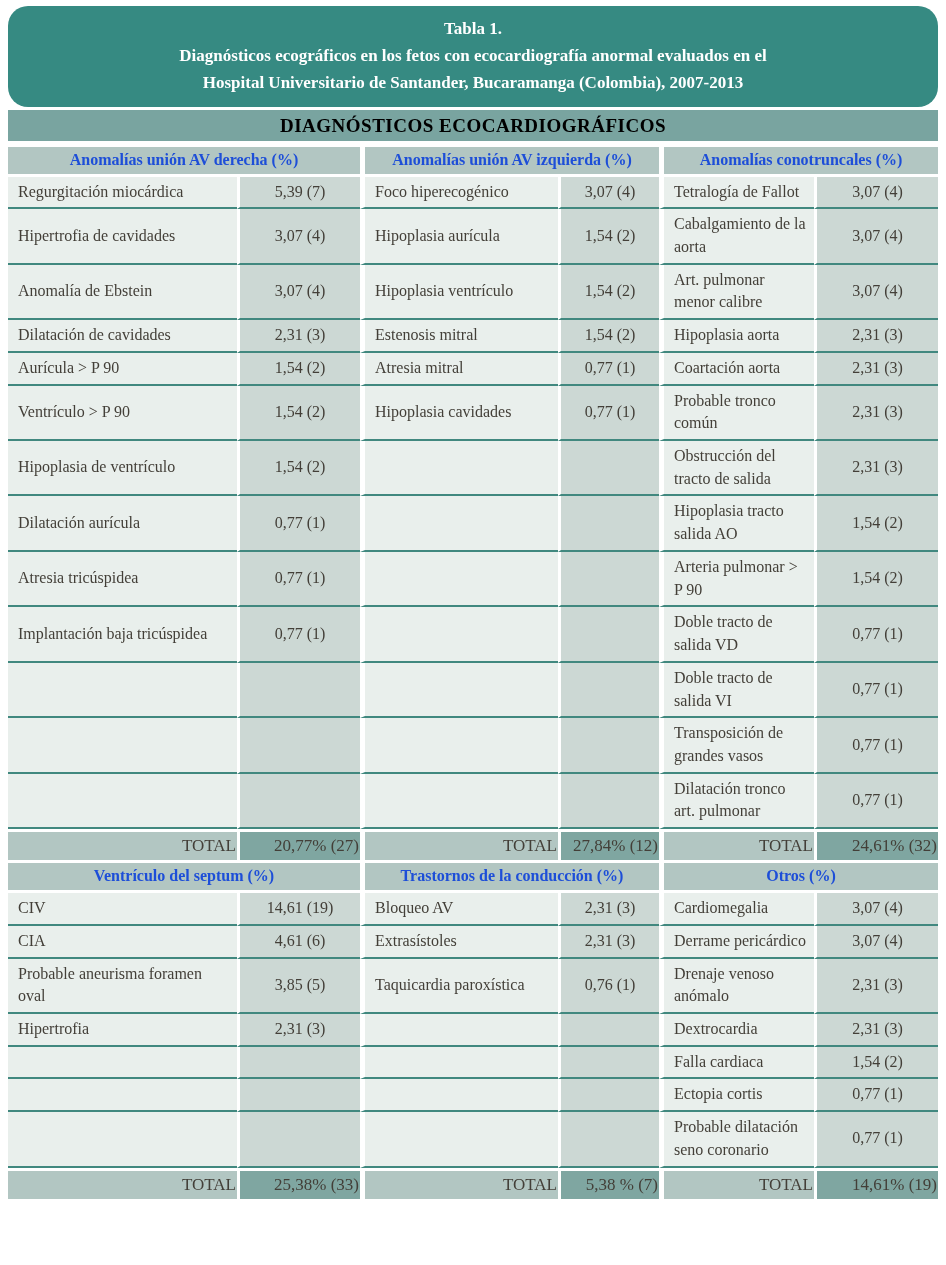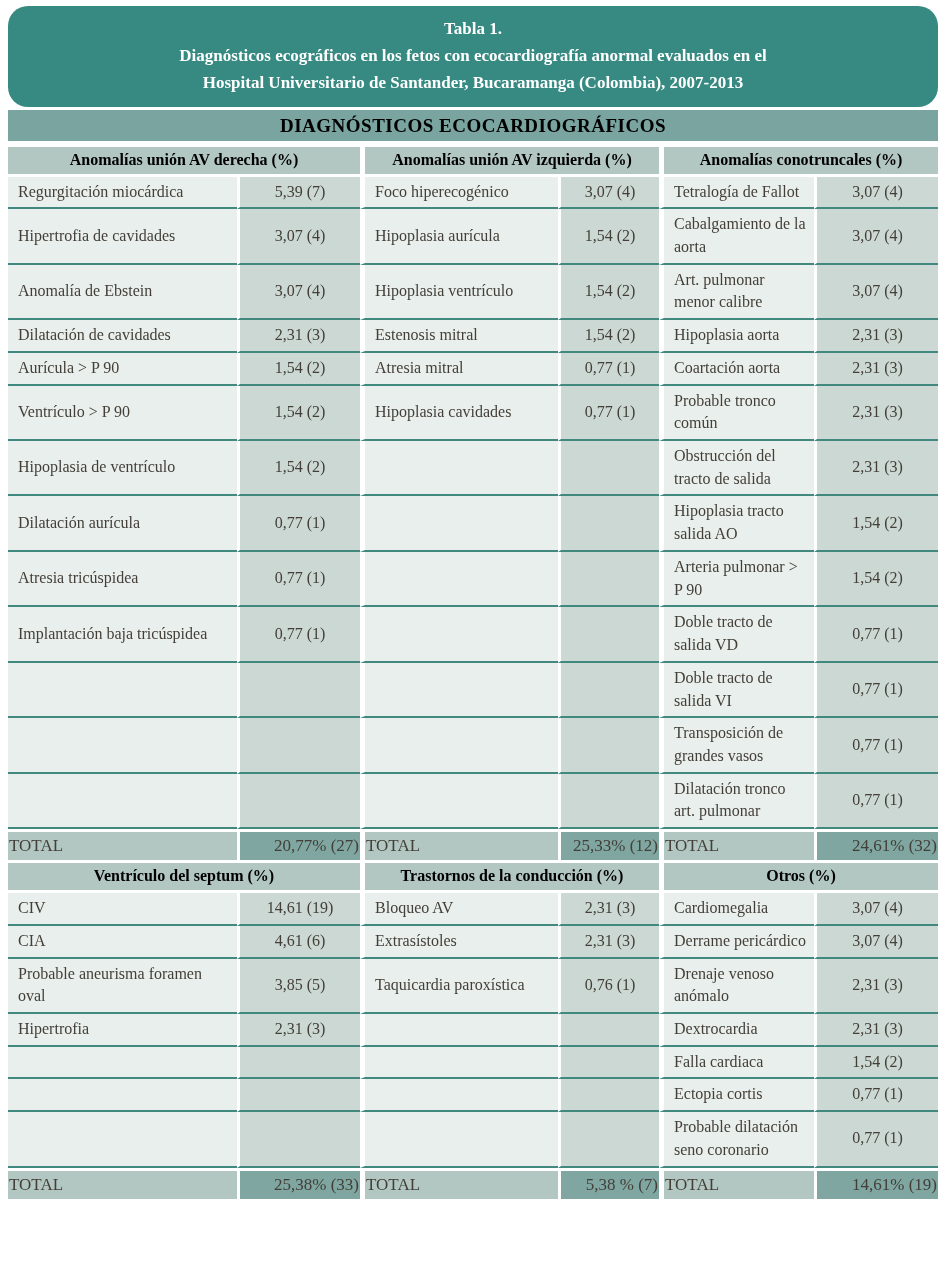--- a/index.html
+++ b/index.html
@@ -50,21 +50,21 @@
   td {
     box-sizing: border-box;
     font-size: 16px;
     color: #433f38;
     vertical-align: middle;
     line-height: 1.42;
     word-wrap: break-word;
   }
   td.subhead {
     background: #b2c6c2;
-    color: #000000;
+    color: #1d4ed8;
     font-weight: bold;
     font-size: 16px;
     text-align: center;
     height: 33px;
     border-top: 3px solid #ffffff;
     border-bottom: 3px solid #ffffff;
   }
   td.lbl {
     background: #e9efec;
     text-align: left;
@@ -74,21 +74,21 @@
   }
   td.val {
     background: #ccd8d4;
     text-align: center;
     padding: 4px 2px;
     border-bottom: 2px solid #41887f;
     height: 28px;
   }
   td.tlab {
     background: #b2c6c2;
-    text-align: left;
+    text-align: right;
     font-size: 17px;
     height: 31px;
     border-top: 3px solid #ffffff;
   }
   td.tval {
     background: #7fa6a1;
     text-align: right;
     font-size: 17px;
     height: 31px;
     border-top: 3px solid #ffffff;
@@ -225,21 +225,21 @@
           <td class="val vsep"></td>
           <td class="lbl gsep"></td>
           <td class="val vsep"></td>
           <td class="lbl gsep">Dilatación tronco art. pulmonar</td>
           <td class="val vsep">0,77 (1)</td>
         </tr>
         <tr>
           <td class="tlab">TOTAL</td>
           <td class="tval vsep">20,77% (27)</td>
           <td class="tlab gsep">TOTAL</td>
-          <td class="tval vsep">25,33% (12)</td>
+          <td class="tval vsep">27,84% (12)</td>
           <td class="tlab gsep">TOTAL</td>
           <td class="tval vsep">24,61% (32)</td>
         </tr>
       </tbody>
       <tbody>
         <tr>
           <td colspan="2" class="subhead">Ventrículo del septum (%)</td>
           <td colspan="2" class="subhead gsep">Trastornos de la conducción (%)</td>
           <td colspan="2" class="subhead gsep">Otros (%)</td>
         </tr>

